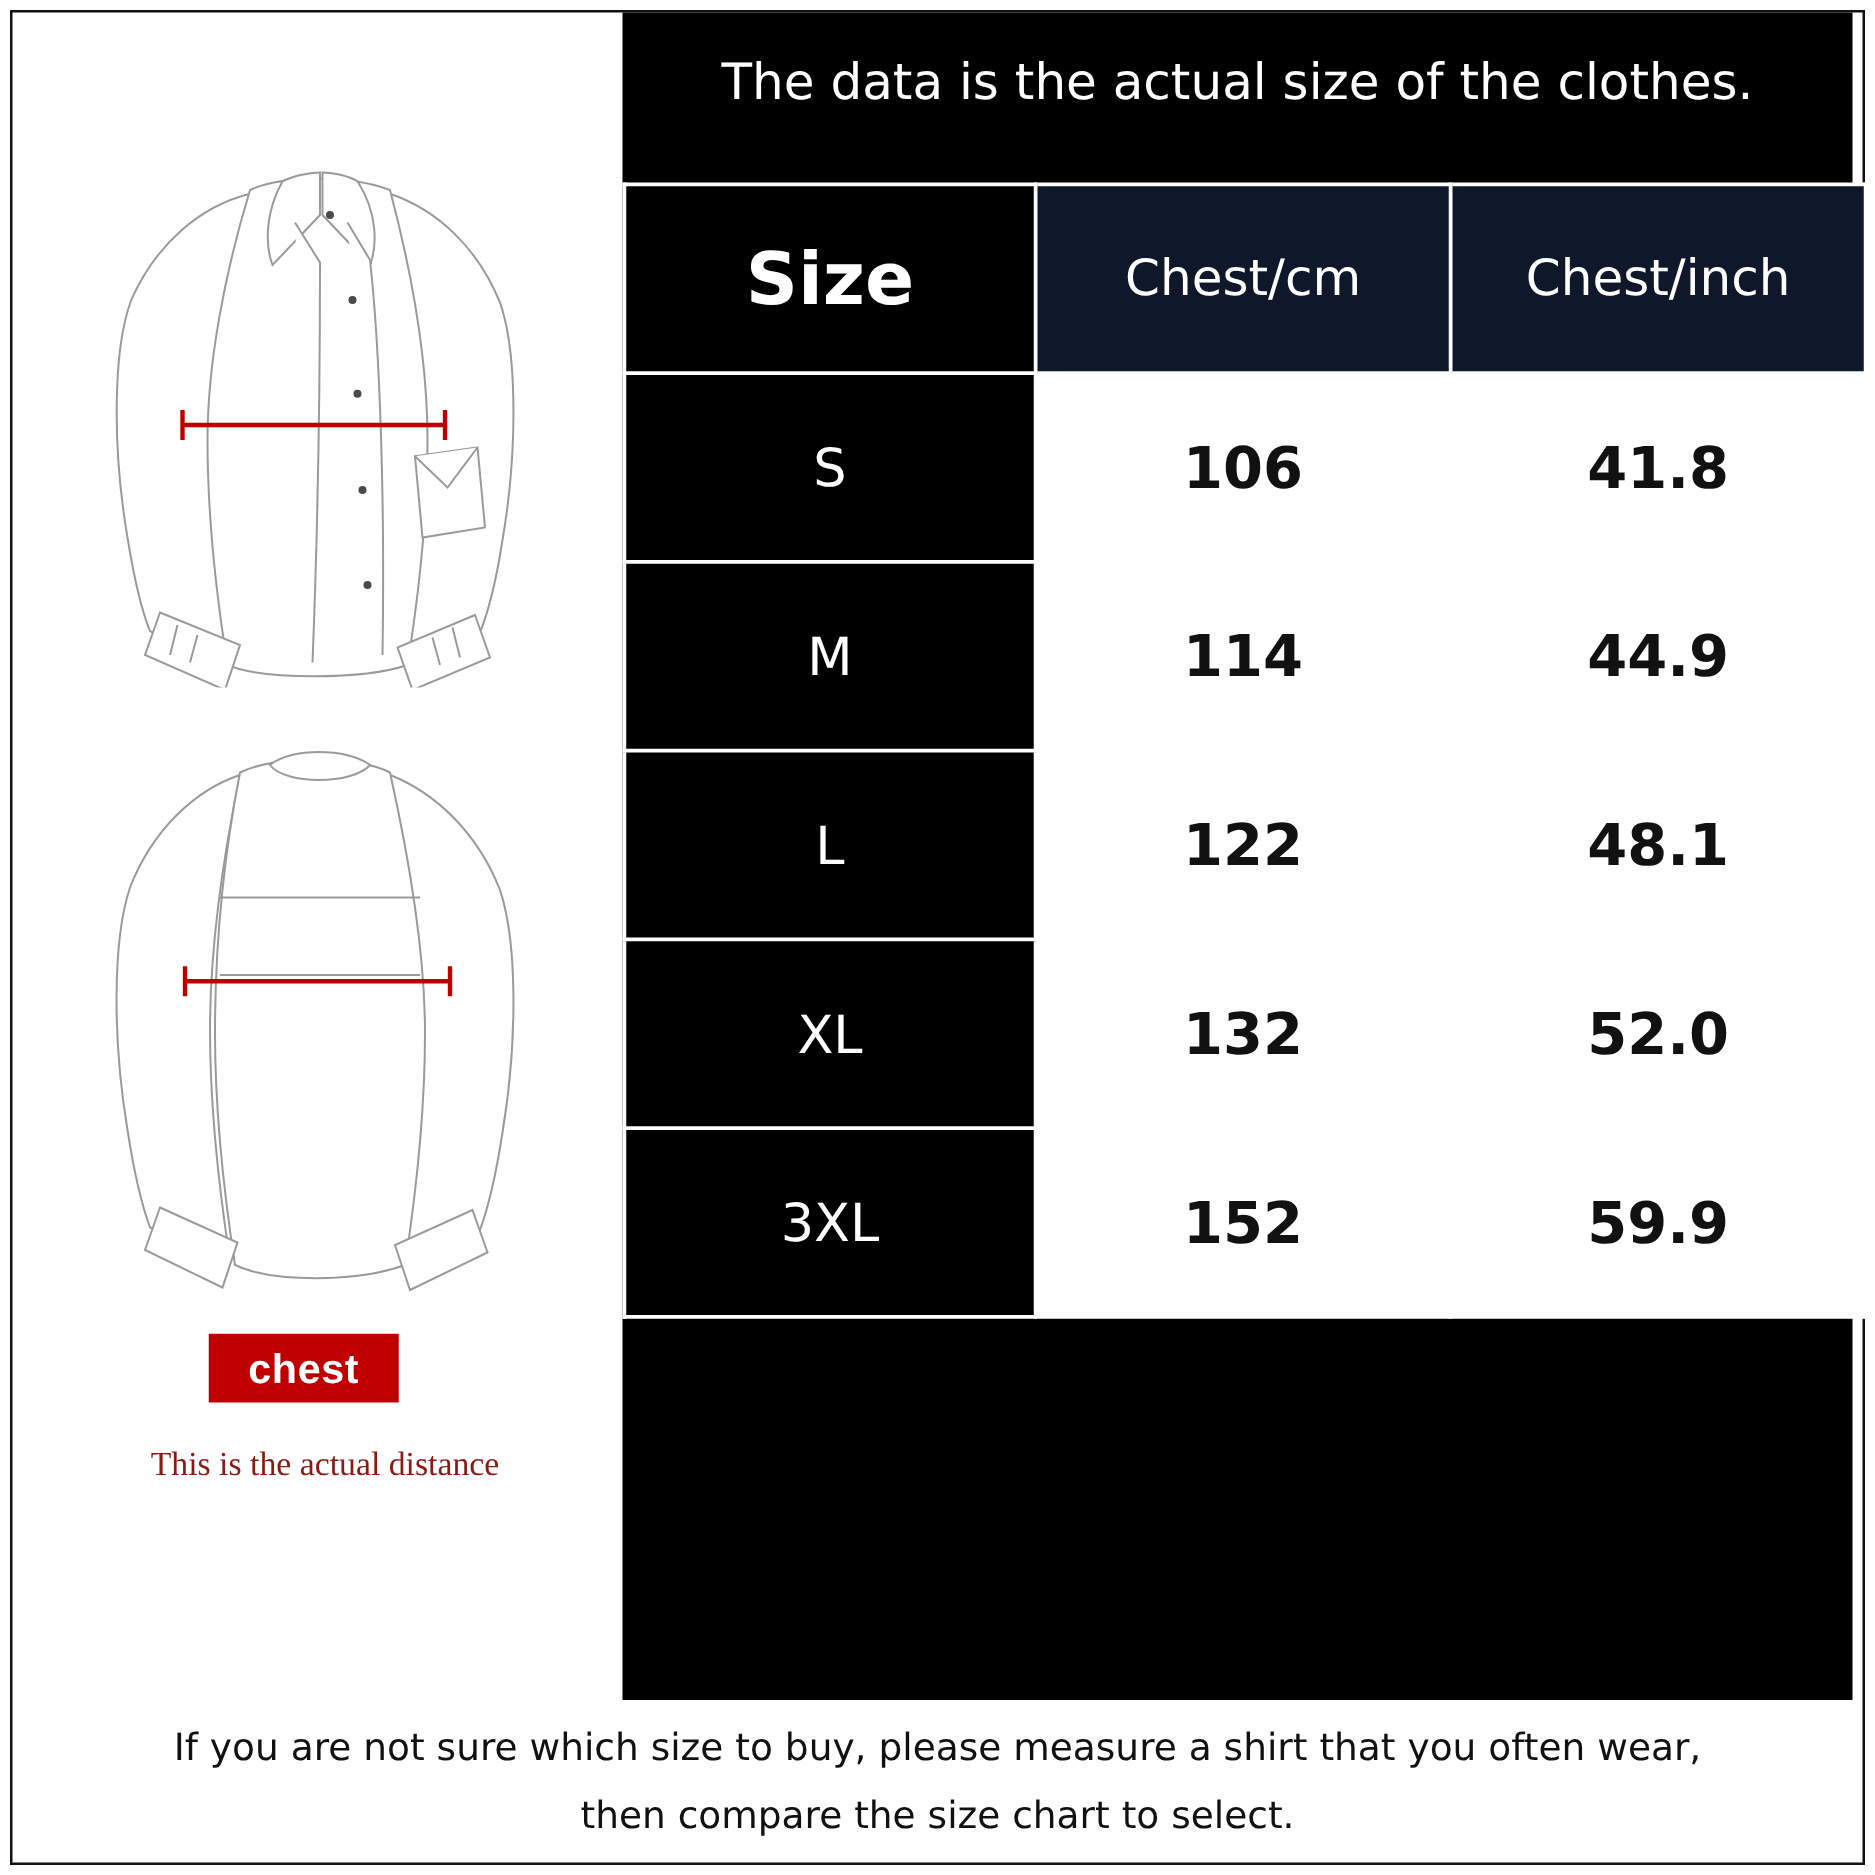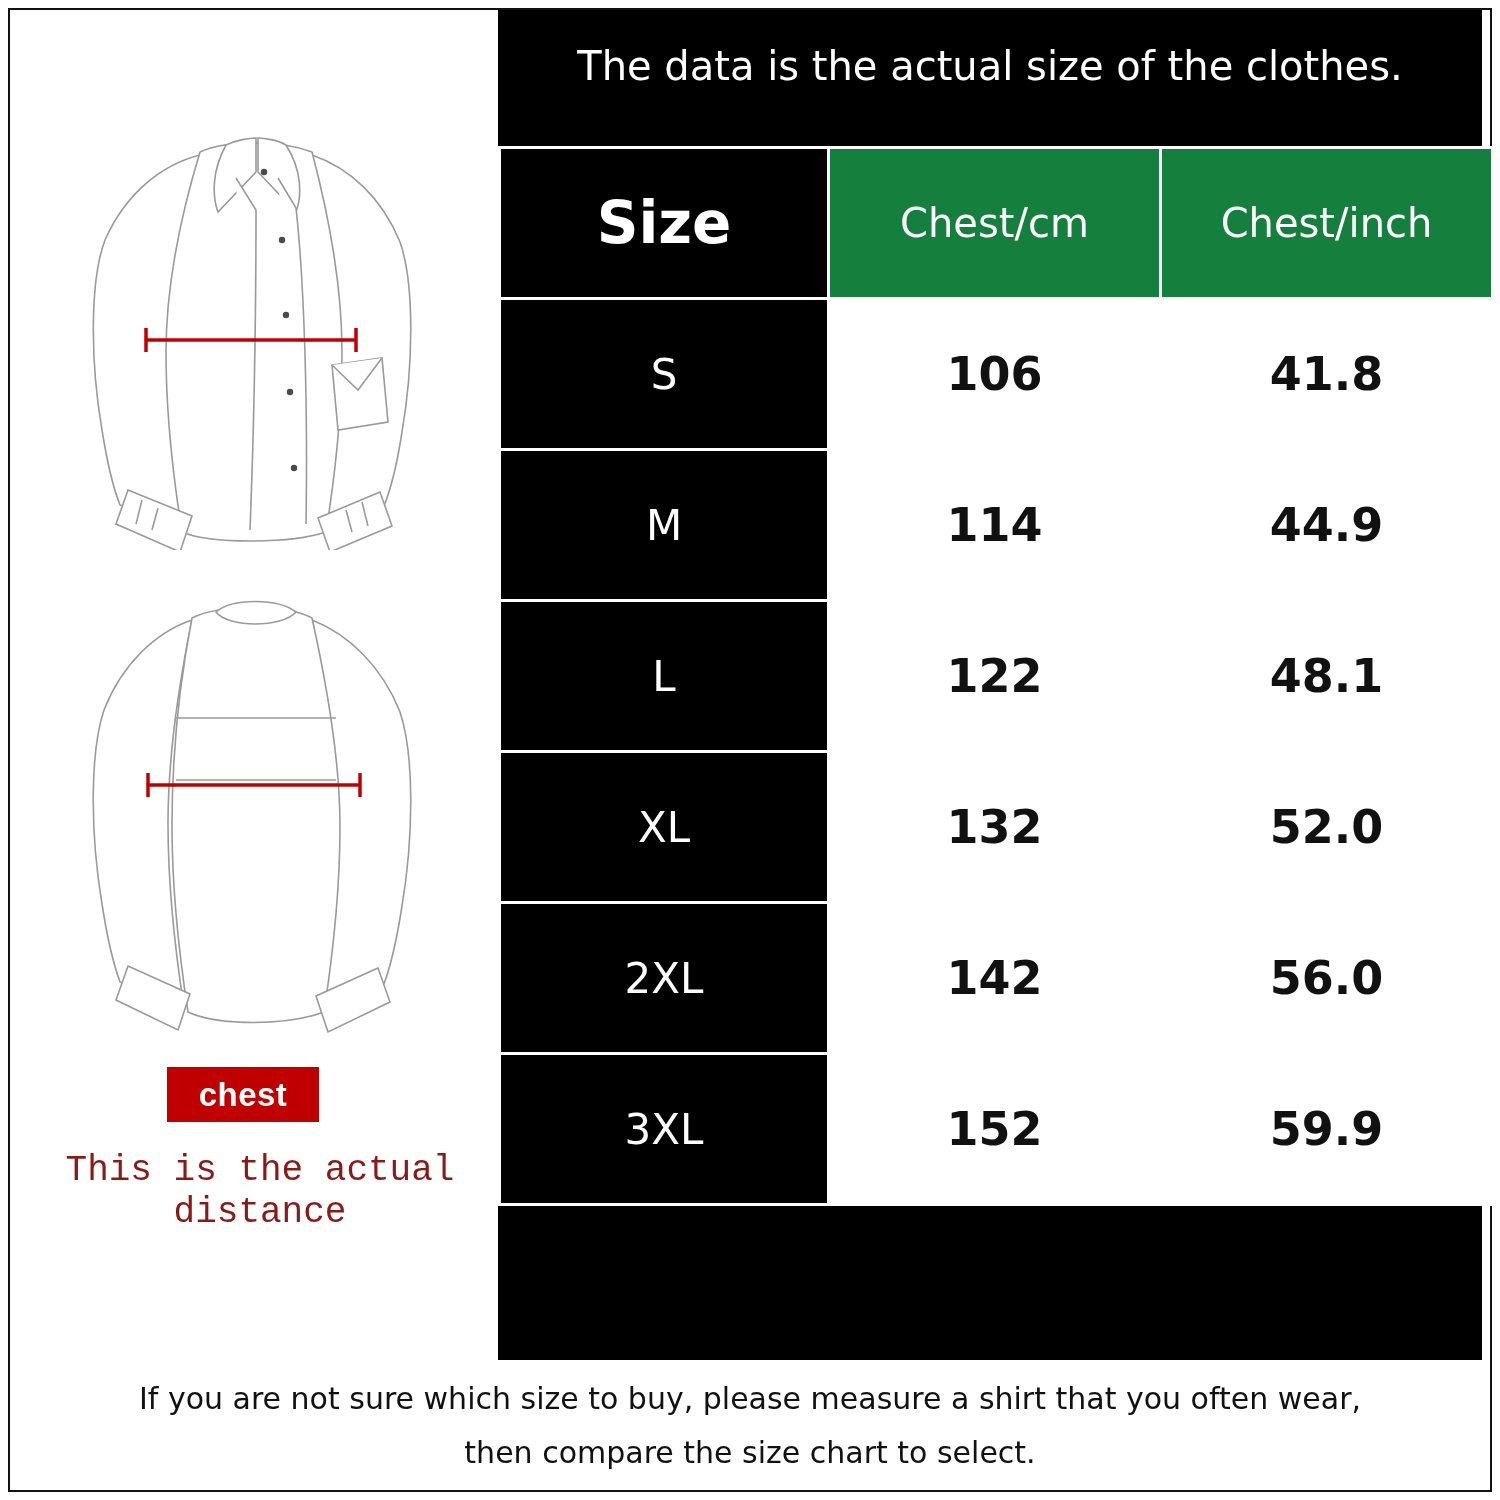--- a/index.html
+++ b/index.html
@@ -65,23 +65,23 @@
     justify-content: center;
     letter-spacing: 0.5px;
   }
   .chest-note {
     position: absolute;
     left: 30px;
     top: 1140px;
     width: 440px;
     text-align: center;
     color: #8b1a16;
-    font-size: 36px;
+    font-size: 27px;
     line-height: 42px;
-    font-family: Liberation Mono, monospace;
+    font-family: Liberation Serif, serif;
   }
 
   
   .right-col {
     position: absolute;
     left: 498px;
     top: 10px;
     width: 984px;
     height: 1350px;
     background: #000000;
@@ -120,21 +120,21 @@
     height: 148px;
     color: #ffffff;
     background: #000000;
     font-size: 58px;
     font-weight: bold;
   }
   th.col-head {
     width: 329px;
     height: 148px;
     color: #ffffff;
-    background: #15803d;
+    background: #0f172a;
     font-size: 40px;
     font-weight: normal;
   }
   td.cell-size {
     height: 148px;
     color: #ffffff;
     background: #000000;
     font-size: 42px;
   }
   td.cell-val {
@@ -268,25 +268,20 @@
           <td class="cell-size">L</td>
           <td class="cell-val">122</td>
           <td class="cell-val">48.1</td>
         </tr>
         <tr>
           <td class="cell-size">XL</td>
           <td class="cell-val">132</td>
           <td class="cell-val">52.0</td>
         </tr>
         <tr>
-          <td class="cell-size">2XL</td>
-          <td class="cell-val">142</td>
-          <td class="cell-val">56.0</td>
-        </tr>
-        <tr>
           <td class="cell-size">3XL</td>
           <td class="cell-val">152</td>
           <td class="cell-val">59.9</td>
         </tr>
       </tbody>
     </table>
   </div>
 
   <div class="footer-note">
     <div>If you are not sure which size to buy, please measure a shirt that you often wear,</div>

